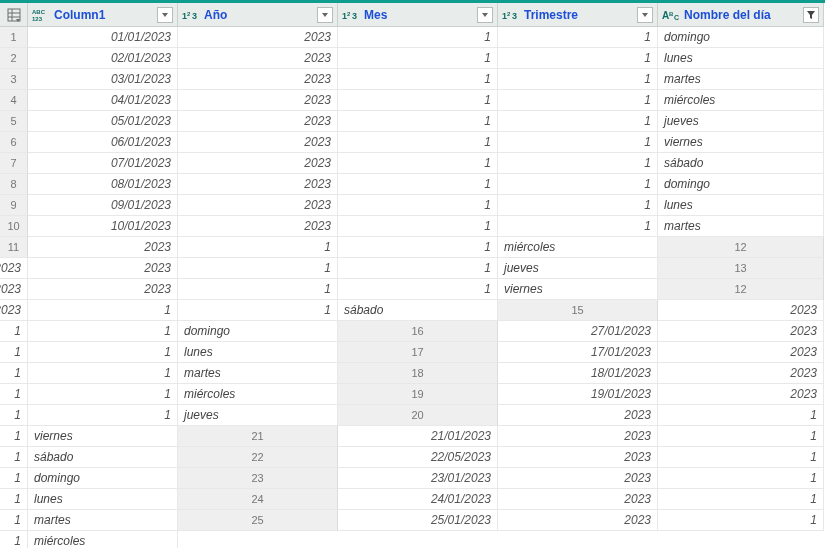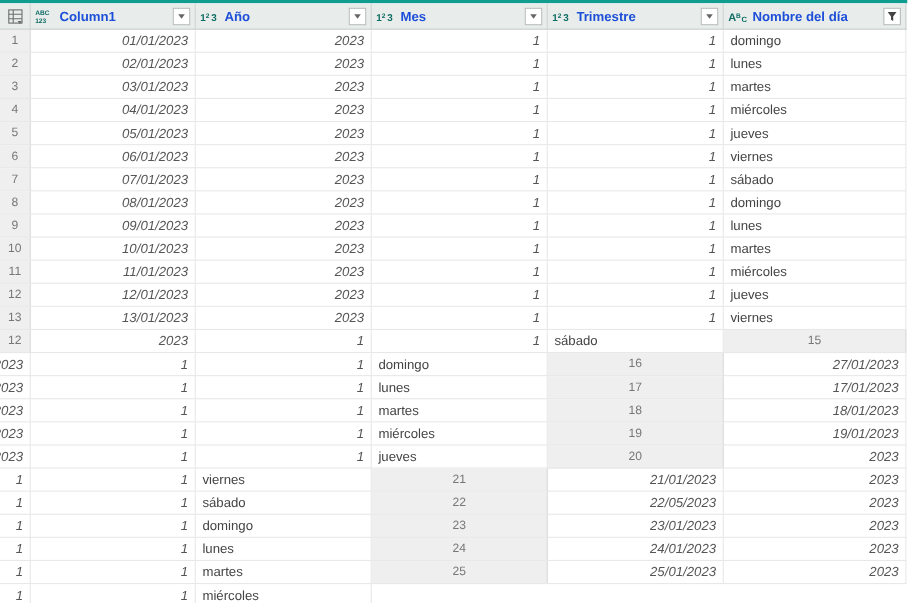--- a/index.html
+++ b/index.html
@@ -71,21 +71,21 @@
   .cell {
     border-right: 1px solid #e8e8e8;
     border-bottom: 1px solid #e8e8e8;
     height: 21px;
     display: flex;
     align-items: center;
     padding: 0 6px;
     color: #444;
   }
   .cell.num { justify-content: flex-end; font-style: italic; color: #555; }
-  .cell.text { justify-content: flex-start; color: #444; }
+  .cell.text { justify-content: flex-start; color: #444; font-style: italic; }
 </style>
 </head>
 <body>
 
 <div class="grid" id="grid">
 
   <div class="hdr corner">
     <span class="corner-icon">
       <svg width="14" height="14" viewBox="0 0 14 14">
         <rect x="1" y="1" width="12" height="12" fill="none" stroke="#6a6e6d" stroke-width="1"></rect>
@@ -230,21 +230,20 @@
     <div class="cell num">1</div>
     <div class="cell num">1</div>
     <div class="cell text">lunes</div>
     <div class="rowhdr">10</div>
     <div class="cell num">10/01/2023</div>
     <div class="cell num">2023</div>
     <div class="cell num">1</div>
     <div class="cell num">1</div>
     <div class="cell text">martes</div>
     <div class="rowhdr">11</div>
-    <div class="cell num">11/01/2023</div>
     <div class="cell num">2023</div>
     <div class="cell num">1</div>
     <div class="cell num">1</div>
     <div class="cell text">miércoles</div>
     <div class="rowhdr">12</div>
     <div class="cell num">12/01/2023</div>
     <div class="cell num">2023</div>
     <div class="cell num">1</div>
     <div class="cell num">1</div>
     <div class="cell text">jueves</div>

